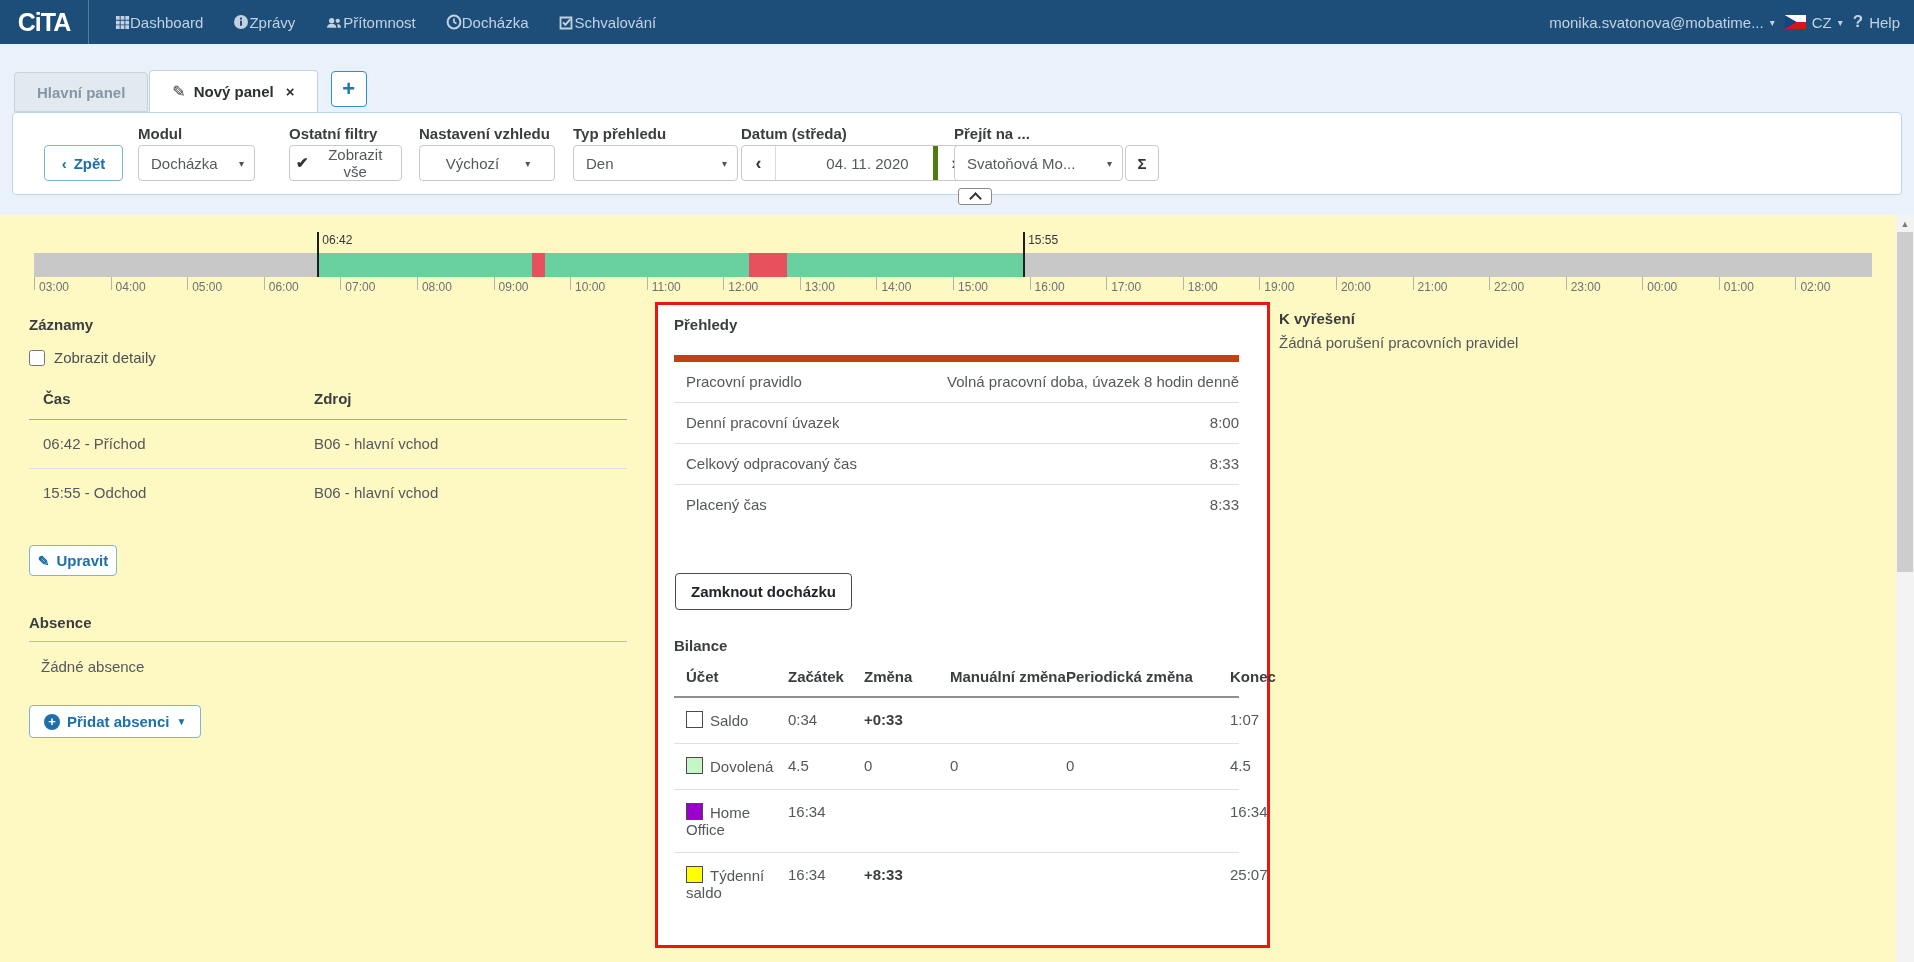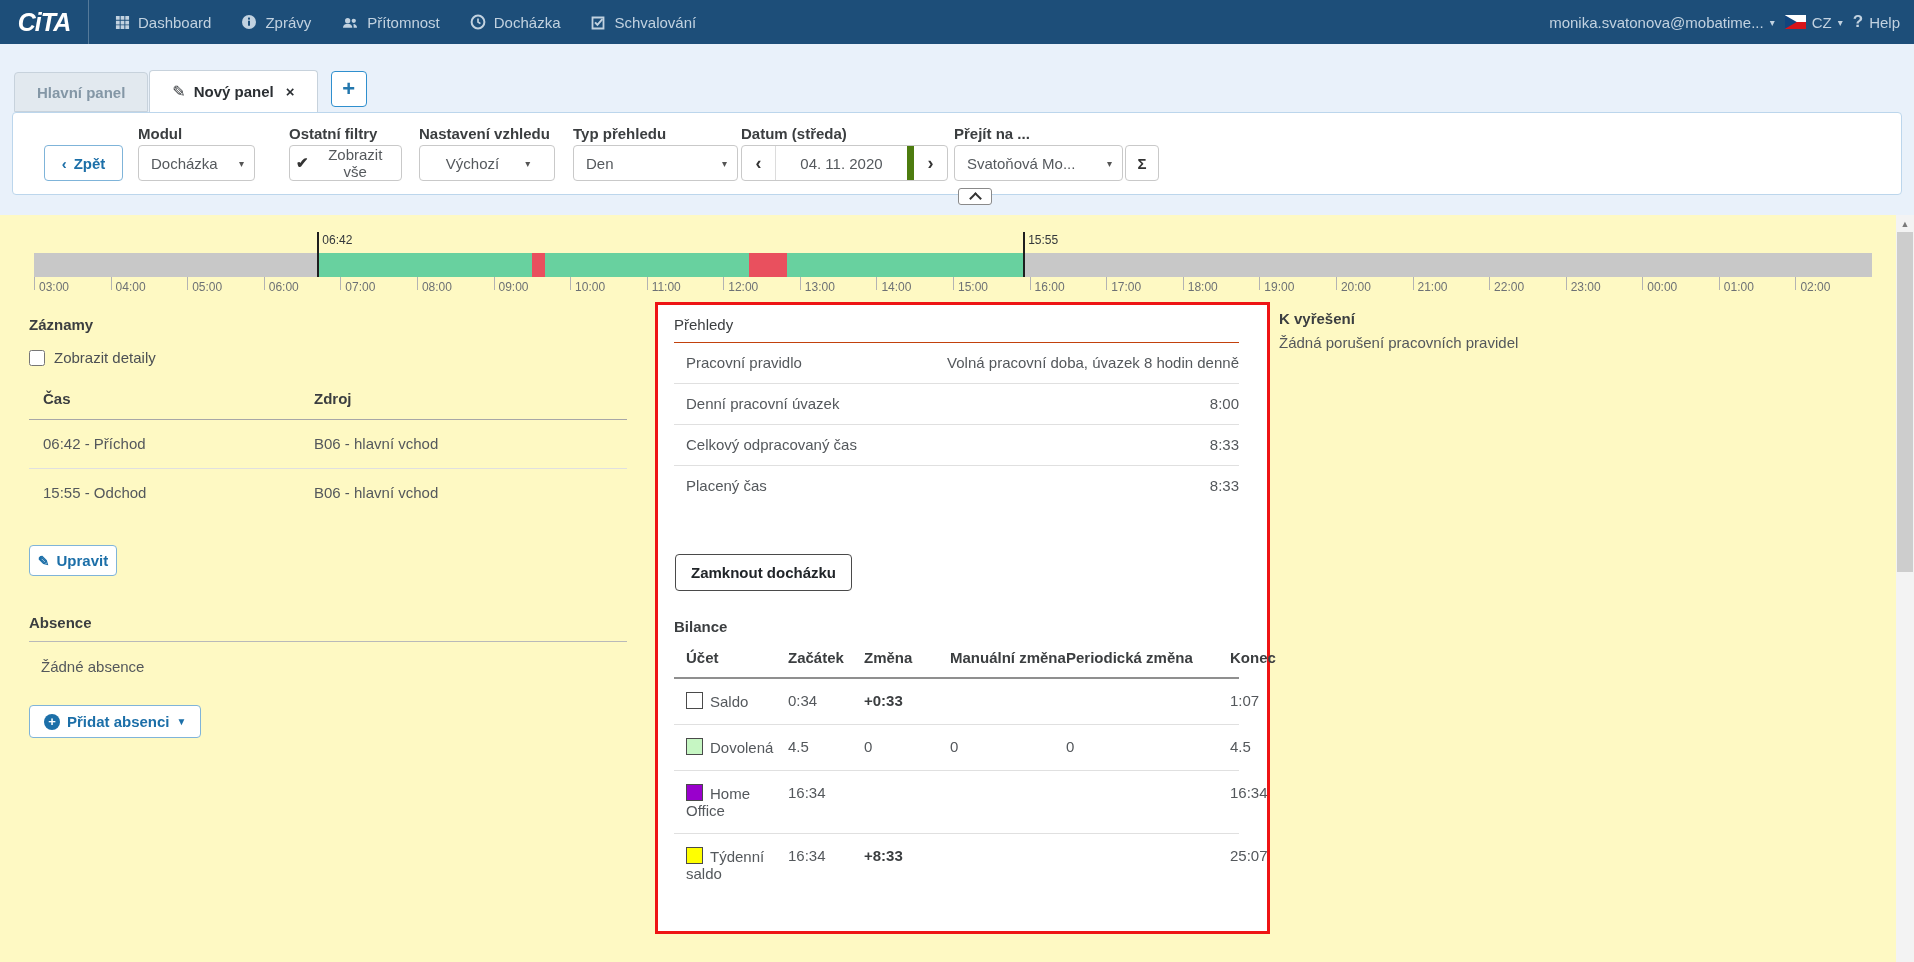--- a/index.html
+++ b/index.html
@@ -5,24 +5,24 @@
   html,body{margin:0;padding:0;}
   body{
     width:1914px;height:962px;overflow:hidden;position:relative;
     background:#e9f1fa;
     font-family:"Liberation Sans","DejaVu Sans",sans-serif;
     color:#54585c;font-size:15px;
   }
   
   .topnav{position:absolute;left:0;top:0;width:1914px;height:44px;background:#1d4e79;display:flex;align-items:center;}
   .logo{width:88px;height:44px;display:flex;align-items:center;justify-content:center;color:#fff;
-        font-weight:bold;font-style:italic;font-size:25px;letter-spacing:-1px;}
+        font-weight:bold;font-size:25px;letter-spacing:-1px;}
   .nav-divider{width:1px;height:44px;background:rgba(255,255,255,.25);}
   .nav-items{display:flex;align-items:center;gap:30px;margin-left:26px;}
-  .nav-item{display:flex;align-items:center;gap:8px;color:#c2d2e0;font-size:15px;cursor:pointer;}
+  .nav-item{display:flex;align-items:center;gap:0;color:#c2d2e0;font-size:15px;cursor:pointer;}
   .nav-item svg{display:block;}
   .nav-right{margin-left:auto;display:flex;align-items:center;gap:10px;padding-right:14px;color:#c2d2e0;}
   .nav-right .grp{display:flex;align-items:center;gap:6px;}
   .caret{font-size:10px;color:#c2d2e0;}
   .flag{width:21px;height:14px;position:relative;background:linear-gradient(#ffffff 50%,#d7141a 50%);display:inline-block;overflow:hidden;}
   .flag i{position:absolute;left:0;top:0;width:12px;height:14px;background:#11457e;clip-path:polygon(0 0,100% 50%,0 100%);}
   .help-q{font-weight:bold;font-size:17px;}
   
   .tabs-row{position:absolute;left:14px;top:70px;display:flex;align-items:flex-end;gap:0;z-index:3;}
   .tab{height:42px;box-sizing:border-box;display:flex;align-items:center;gap:8px;padding:0 22px;
@@ -40,21 +40,21 @@
   .ctl{position:absolute;top:32px;height:36px;box-sizing:border-box;display:flex;align-items:center;}
   .btn-outline-blue{background:#fff;border:1px solid #7fb4d9;border-radius:4px;color:#1c6fa8;font-weight:bold;
            font-size:15px;display:flex;align-items:center;justify-content:center;gap:7px;cursor:pointer;box-sizing:border-box;}
   .select{background:#fff;border:1px solid #c9c9c9;border-radius:4px;color:#55595d;font-size:15px;
           display:flex;align-items:center;justify-content:space-between;padding:0 10px 0 12px;cursor:pointer;box-sizing:border-box;width:100%;height:100%;}
   .select .caret-d{color:#555;font-size:10px;margin-left:8px;}
   .btn-plain{background:#fff;border:1px solid #c9c9c9;border-radius:4px;color:#55595d;font-size:15px;
           display:flex;align-items:center;justify-content:center;gap:7px;cursor:pointer;box-sizing:border-box;width:100%;height:100%;}
   .datenav{border:1px solid #c9c9c9;border-radius:4px;display:flex;align-items:stretch;height:36px;box-sizing:border-box;overflow:hidden;background:#fff;}
   .datenav .dn-btn{width:33px;display:flex;align-items:center;justify-content:center;font-weight:bold;color:#333;font-size:18px;cursor:pointer;}
-  .datenav .dn-val{width:131px;display:flex;align-items:center;justify-content:center;color:#55595d;border-left:1px solid #dcdcdc;border-right:7px solid #4d7c0f;}
+  .datenav .dn-val{width:131px;display:flex;align-items:center;justify-content:center;color:#55595d;border-left:1px solid #dcdcdc;border-right:5px solid #4d7c0f;padding-left:26px;}
   .collapse-btn{position:absolute;left:958px;top:188px;width:32px;height:15px;background:#fff;border:1px solid #8a8a8a;
           border-radius:3px;z-index:5;display:flex;align-items:center;justify-content:center;cursor:pointer;}
   .chev-up{width:7px;height:7px;border-top:2px solid #333;border-right:2px solid #333;transform:rotate(-45deg);margin-top:4px;}
   
   .main{position:absolute;left:0;top:215px;width:1896px;height:922px;background:#fef9c3;}
   
   .timeline{position:absolute;left:34px;top:17px;width:1838px;height:72px;}
   .tl-bar{position:absolute;left:0;top:21px;width:100%;height:24px;background:#c8c8c8;}
   .tl-seg{position:absolute;top:0;bottom:0;}
   .tl-marker{position:absolute;top:0;height:45px;width:2px;background:#1e1e1e;}
@@ -73,21 +73,21 @@
   .btn-edit{width:88px;height:31px;margin-top:28px;}
   .absence-title{margin-top:38px;padding-bottom:10px;border-bottom:1px solid #b9b9b9;}
   .absence-empty{padding:16px 0 0 12px;color:#54585c;}
   .btn-add{height:33px;padding:0 14px;margin-top:30px;}
   .plus-circle{width:16px;height:16px;border-radius:50%;background:#1c6fa8;color:#fff;font-size:13px;font-weight:bold;
          display:inline-flex;align-items:center;justify-content:center;line-height:1;}
   .caret-sm{font-size:10px;color:#1c6fa8;}
   
   .redpanel{position:absolute;left:655px;top:87px;width:615px;box-sizing:border-box;min-height:632px;
             border:3px solid #ee1414;background:#fff;padding:11px 28px 30px 16px;}
-  .ov-title{font-weight:normal;color:#3b3e40;padding-bottom:9px;border-bottom:1px solid #c2410c;}
+  .ov-title{font-weight:bold;color:#3b3e40;padding-bottom:22px;border-bottom:7px solid #c2410c;}
   .ov-row{display:flex;justify-content:space-between;align-items:flex-end;padding:11px 0 12px 12px;color:#54585c;}
   .ov-row + .ov-row{border-top:1px solid #e0e0e0;}
   .ov-row .ov-val{text-align:right;}
   .btn-lock{margin-top:48px;margin-left:1px;background:#fff;border:1px solid #4a4a4a;border-radius:4px;
             font-weight:bold;color:#212529;font-size:15px;padding:9px 15px;cursor:pointer;}
   .bal-title{font-weight:bold;color:#3b3e40;margin-top:27px;}
   .bal-grid{display:grid;grid-template-columns:88px 62px 72px 102px 150px 1fr;column-gap:14px;padding-left:12px;}
   .bal-head{margin-top:14px;padding-bottom:11px;border-bottom:2px solid #8f8f8f;font-weight:bold;color:#3b3e40;}
   .bal-head .h-last{text-align:right;}
   .bal-row{padding-top:13px;padding-bottom:14px;color:#54585c;align-items:start;}

